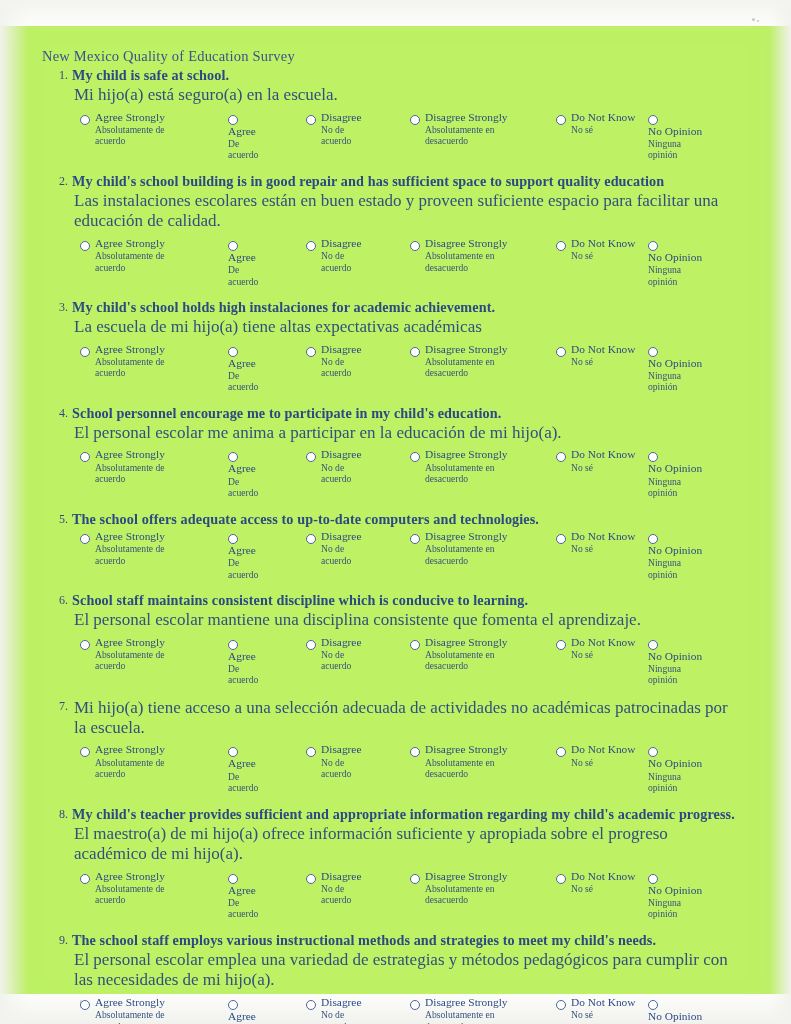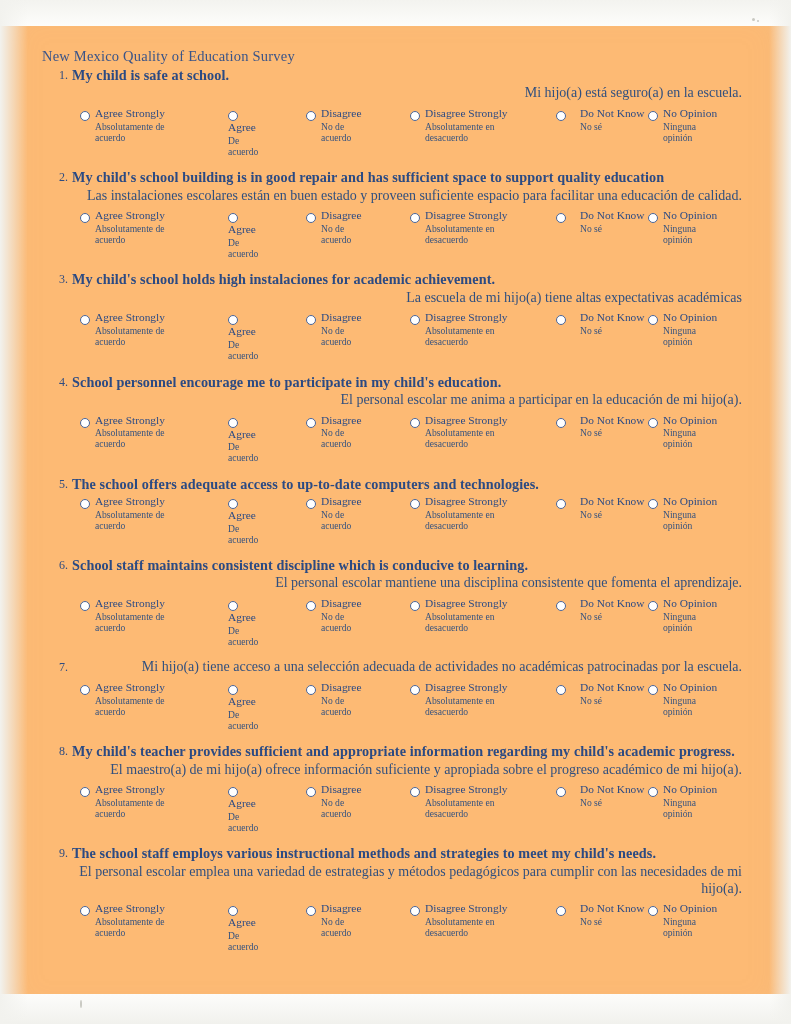--- a/index.html
+++ b/index.html
@@ -11,21 +11,21 @@
     width: 791px;
     height: 1024px;
     position: relative;
     font-family: "Liberation Serif", serif;
     color: #2e4a7d;
     overflow: hidden;
   }
   .page {
     position: absolute;
     inset: 0;
-    background: #fdba74;
+    background: #bef264;
     
     box-shadow: inset 0 0 40px rgba(190,190,185,0.25);
   }
   .scan-edge-top {
     position: absolute;
     top: 0; left: 0; right: 0; height: 26px;
     background: linear-gradient(to bottom, #f3f3ef, #fdfdfb);
   }
   .scan-edge-bottom {
     position: absolute;
@@ -84,26 +84,25 @@
   }
   .q-en {
     font-size: 14.2px;
     font-weight: bold;
     color: #2b4a83;
     line-height: 1.22;
     margin: 0 0 1px 0;
     letter-spacing: 0.1px;
   }
   .q-es {
-    font-size: 14px;
+    font-size: 17px;
     color: #31507f;
     line-height: 1.2;
     margin: 0 0 5px 2px;
     font-family: "Liberation Serif", serif;
-    text-align: right;
   }
   .options {
     display: flex;
     align-items: flex-start;
     margin-left: 8px;
     margin-top: 2px;
   }
   .opt {
     display: flex;
     align-items: flex-start;
@@ -132,22 +131,22 @@
     font-size: 9.6px;
     color: #36537f;
     display: block;
     white-space: nowrap;
   }
   
   .opt.c0 { width: 148px; }
   .opt.c1 { width: 78px; flex-direction: column; }
   .opt.c2 { width: 104px; }
   .opt.c3 { width: 146px; }
-  .opt.c4 { width: 92px; gap: 9px; }
-  .opt.c5 { width: 90px; }
+  .opt.c4 { width: 92px; }
+  .opt.c5 { width: 90px; flex-direction: column; }
   .opt.c4 .opt-en, .opt.c5 .opt-en { white-space: normal; }
 </style>
 </head>
 <body>
 
 <div class="page">
   <div class="scan-edge-top"></div>
   <div class="scan-edge-bottom"></div>
   <div class="scan-edge-left"></div>
   <div class="scan-edge-right"></div>

